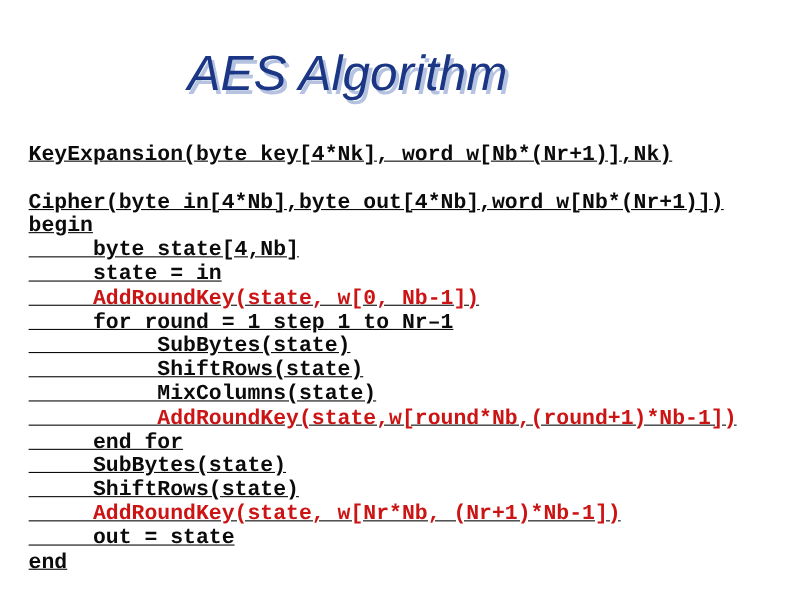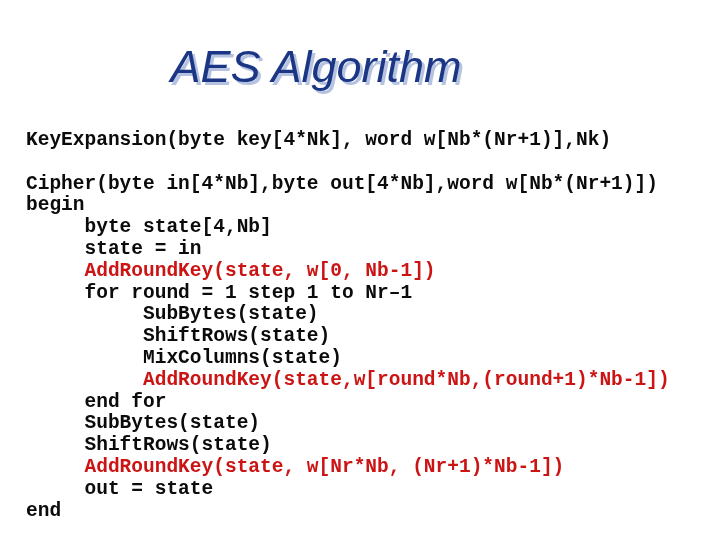--- a/index.html
+++ b/index.html
@@ -40,20 +40,21 @@
   .code-block {
     position: absolute;
     left: 26px;
     top: 130px;
     font-family: "Liberation Mono", "DejaVu Sans Mono", monospace;
     font-weight: bold;
     font-size: 19.5px;
     line-height: 21.8px;
     color: var(--code-color, #0b0b0b);
     white-space: pre;
+    text-decoration: underline;
   }
   .code-line {
     height: 21.8px;
     white-space: pre;
   }
   .code-line.highlight {
     color: var(--highlight-color, #cc1414);
   }
 </style>
 </head>

